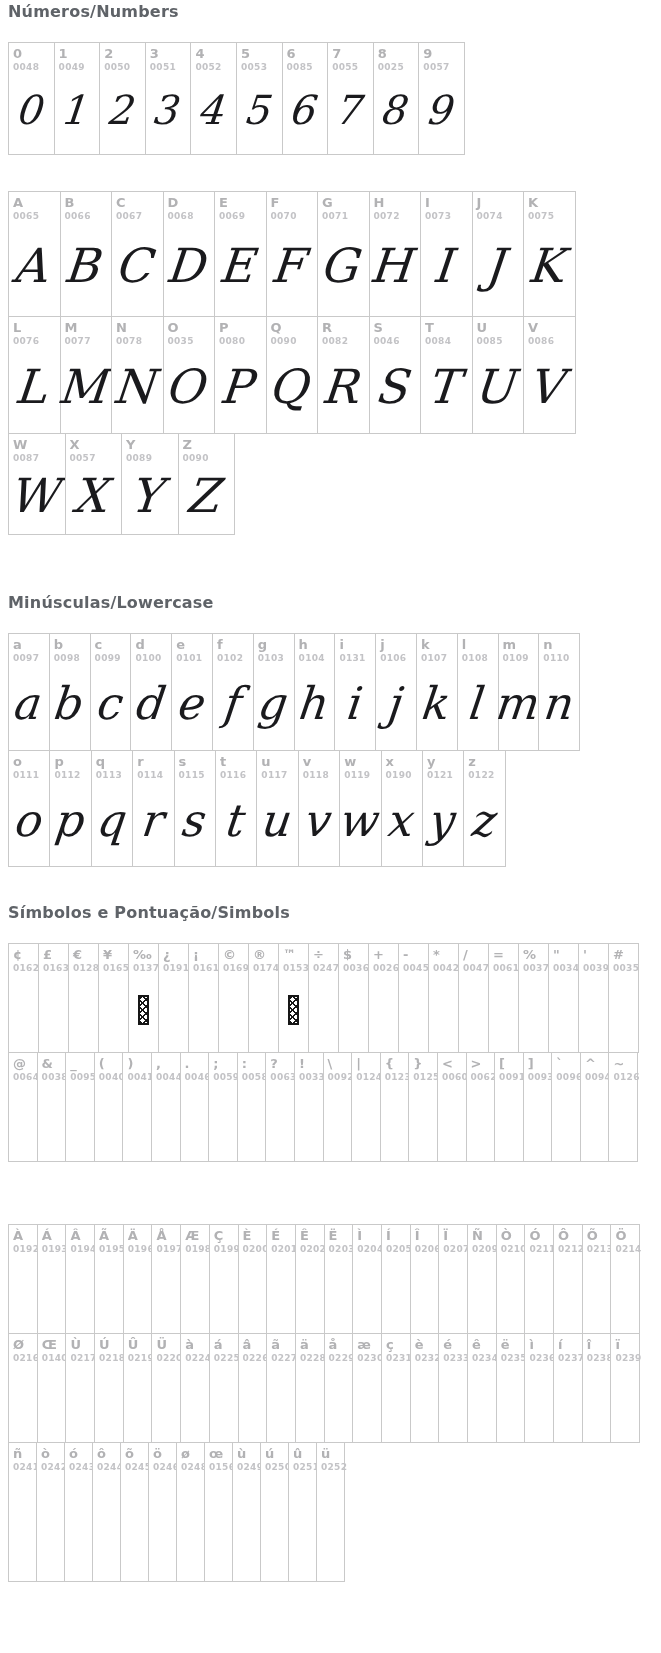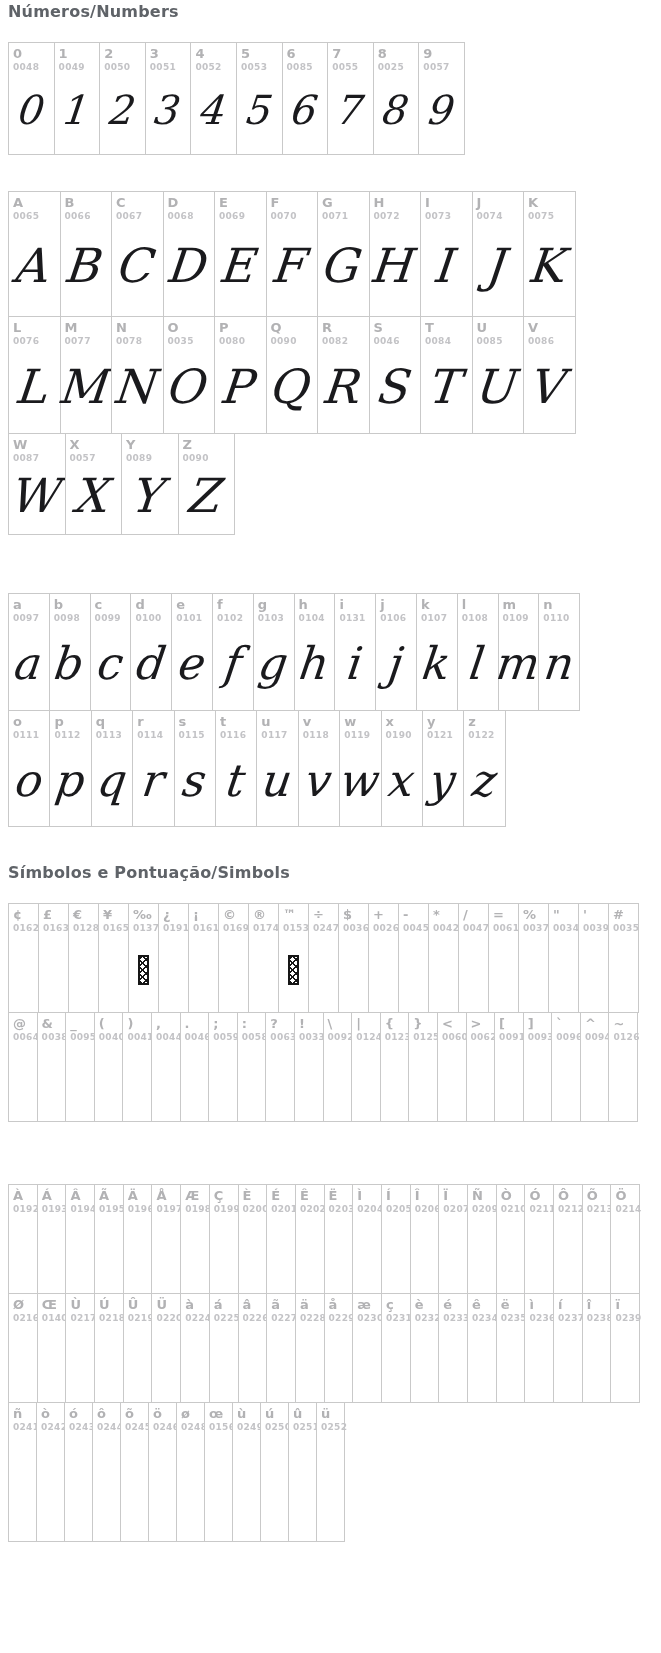--- a/index.html
+++ b/index.html
@@ -380,20 +380,21 @@
             <span class="cell-char">Z</span>
             <span class="cell-code">0090</span>
           </div>
           <div class="cell-glyph">
             <span class="glyph" style="font-size: 47px;">Z</span>
           </div>
         </div>
       </div>
     </div>
     <div class="section">
+      <h2 class="section-title">Minúsculas/Lowercase</h2>
       <div class="char-row">
         <div class="char-cell" style="width: 41.8px; height: 118px;">
           <div class="cell-head">
             <span class="cell-char">a</span>
             <span class="cell-code">0097</span>
           </div>
           <div class="cell-glyph">
             <span class="glyph" style="font-size: 45px;">a</span>
           </div>
         </div>

